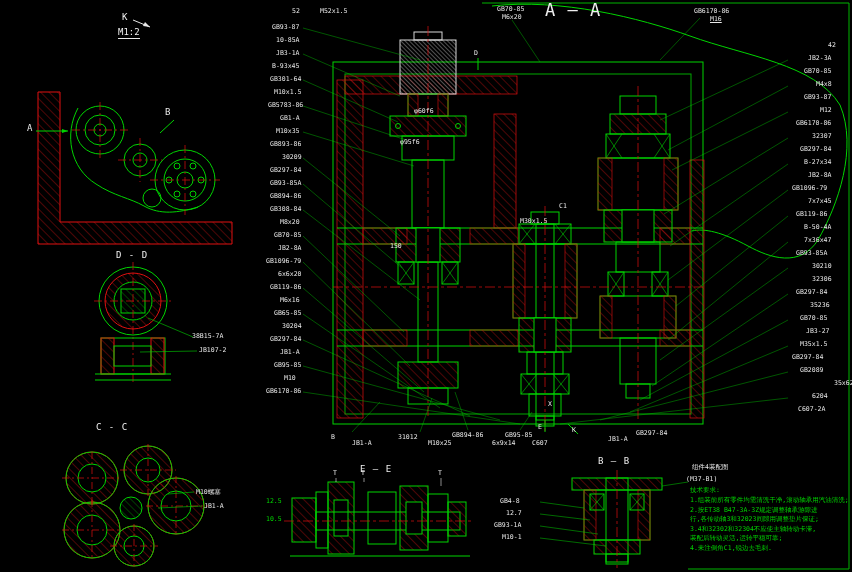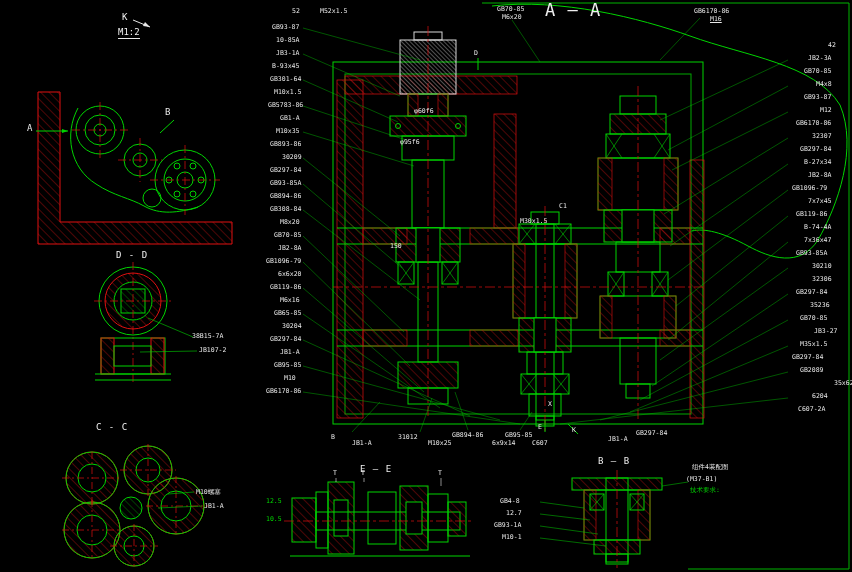--- a/index.html
+++ b/index.html
@@ -307,29 +307,29 @@
         <div class="lbl" style="left: 804px; top: 94px;">GB93-87</div>
         <div class="lbl" style="left: 820px; top: 107px;">M12</div>
         <div class="lbl" style="left: 796px; top: 120px;">GB6170-86</div>
         <div class="lbl" style="left: 812px; top: 133px;">32307</div>
         <div class="lbl" style="left: 800px; top: 146px;">GB297-84</div>
         <div class="lbl" style="left: 804px; top: 159px;">B-27x34</div>
         <div class="lbl" style="left: 808px; top: 172px;">JB2-8A</div>
         <div class="lbl" style="left: 792px; top: 185px;">GB1096-79</div>
         <div class="lbl" style="left: 808px; top: 198px;">7x7x45</div>
         <div class="lbl" style="left: 796px; top: 211px;">GB119-86</div>
-        <div class="lbl" style="left: 804px; top: 224px;">B-74-4A</div>
+        <div class="lbl" style="left: 804px; top: 224px;">B-50-4A</div>
         <div class="lbl" style="left: 804px; top: 237px;">7x36x47</div>
         <div class="lbl" style="left: 796px; top: 250px;">GB93-85A</div>
         <div class="lbl" style="left: 812px; top: 263px; text-align: center;">30210</div>
         <div class="lbl" style="left: 812px; top: 276px;">32306</div>
         <div class="lbl" style="left: 796px; top: 289px;">GB297-84</div>
         <div class="lbl" style="left: 810px; top: 302px;">35236</div>
         <div class="lbl" style="left: 800px; top: 315px;">GB70-85</div>
-        <div class="lbl" style="left: 806px; top: 328px; margin-left: 8px;">JB3-27</div>
+        <div class="lbl" style="left: 806px; top: 328px;">JB3-27</div>
         <div class="lbl" style="left: 800px; top: 341px;">M35x1.5</div>
         <div class="lbl" style="left: 792px; top: 354px;">GB297-84</div>
         <div class="lbl" style="left: 800px; top: 367px;">GB2089</div>
         <div class="lbl" style="left: 834px; top: 380px;">35x62</div>
         <div class="lbl" style="left: 812px; top: 393px;">6204</div>
         <div class="lbl" style="left: 798px; top: 406px;">C607-2A</div>
       </div>
     <div class="group">
         <div class="lbl" style="left: 331px; top: 434px;">B</div>
         <div class="lbl" style="left: 352px; top: 440px;">JB1-A</div>
@@ -368,15 +368,23 @@
         <div class="lbl" style="left: 494px; top: 522px;">GB93-1A</div>
         <div class="lbl" style="left: 502px; top: 534px;">M10-1</div>
       </div>
     <div class="group">
         <div class="lbl" style="left: 686px; top: 476px;">(M37-B1)</div>
       </div>
   </div>
 
   <div class="notes">
     <div class="nt-title">技术要求:</div>
+    <div>
+        <div class="nt-line">1.组装前所有零件均需清洗干净,滚动轴承用汽油清洗;</div>
+        <div class="nt-line">2.按ET38 B47-3A-3Z规定调整轴承游隙进</div>
+        <div class="nt-line">行,各传动轴3和32023间隙用调整垫片保证;</div>
+        <div class="nt-line">3.4和32302和32304不应使主轴转动卡滞,</div>
+        <div class="nt-line">装配后转动灵活,运转平稳可靠;</div>
+        <div class="nt-line">4.未注倒角C1,锐边去毛刺.</div>
+      </div>
   </div>
 
 </div>
 
 </body></html>

